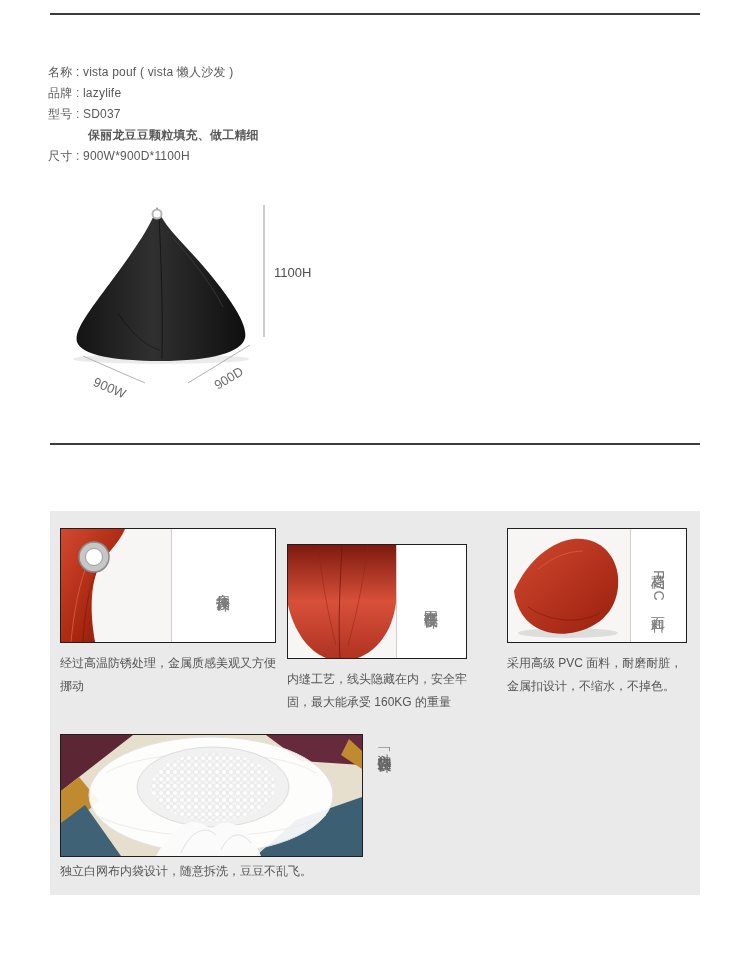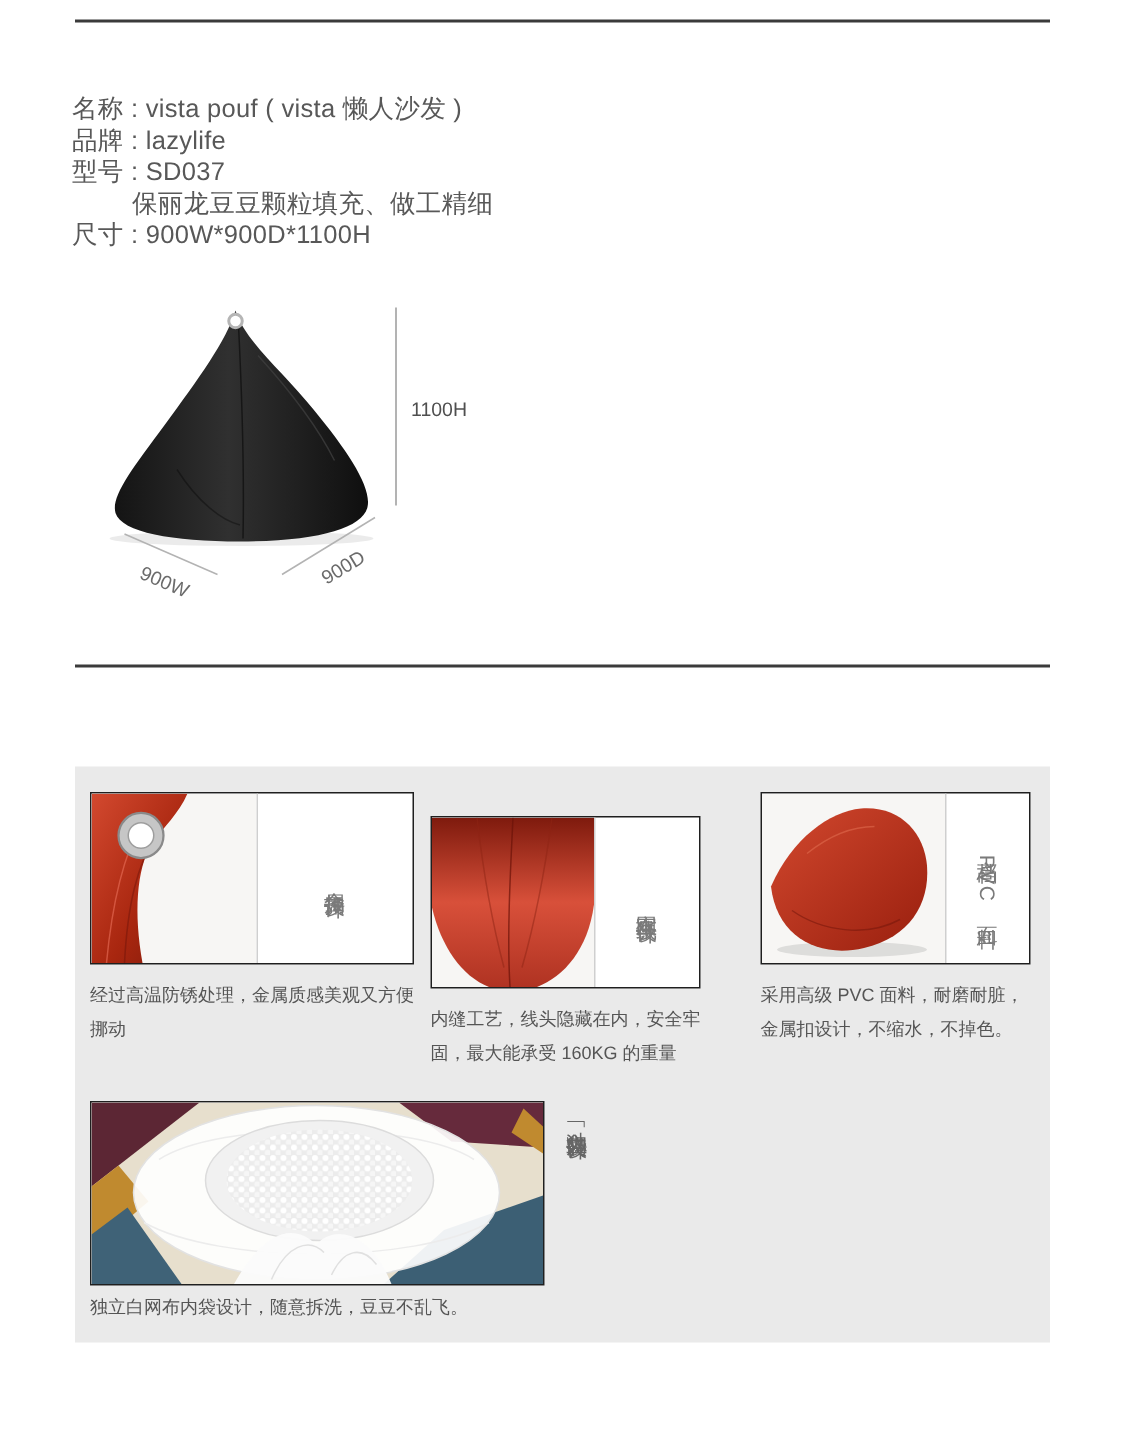--- a/index.html
+++ b/index.html
@@ -3,23 +3,23 @@
 <meta charset="utf-8">
 <style>
   html,body{margin:0;padding:0;background:#ffffff;}
   body{font-family:"Liberation Sans","DejaVu Sans",sans-serif;}
   .page{position:relative;width:750px;height:960px;background:#ffffff;overflow:hidden;}
 
   .rule{position:absolute;left:50px;width:650px;height:2px;background:#3b3b3b;}
   .rule-top{top:13px;}
   .rule-mid{top:443px;}
 
-  .specs{position:absolute;left:48px;top:62px;width:660px;font-size:17px;line-height:21px;color:#585858;letter-spacing:.2px;}
+  .specs{position:absolute;left:48px;top:62px;width:660px;font-size:12px;line-height:21px;color:#585858;letter-spacing:.2px;}
   .spec-line{white-space:nowrap;}
-  .spec-line.indent{padding-left:40px;}
+  .spec-line.indent{padding-left:40px;font-weight:bold;}
 
   .figure{position:absolute;left:60px;top:195px;width:280px;height:205px;}
   .figure svg{display:block;}
 
   .panel{position:absolute;left:50px;top:511px;width:650px;height:384px;background:#eaeaea;}
   .feature-col{position:absolute;top:17px;}
   .col1{left:10px;width:216px;}
   .col2{left:237px;width:180px;margin-top:16px;}
   .col3{left:457px;width:180px;}
   .card-box{height:113px;background:#ffffff;border:1px solid #1f1f1f;display:flex;}

